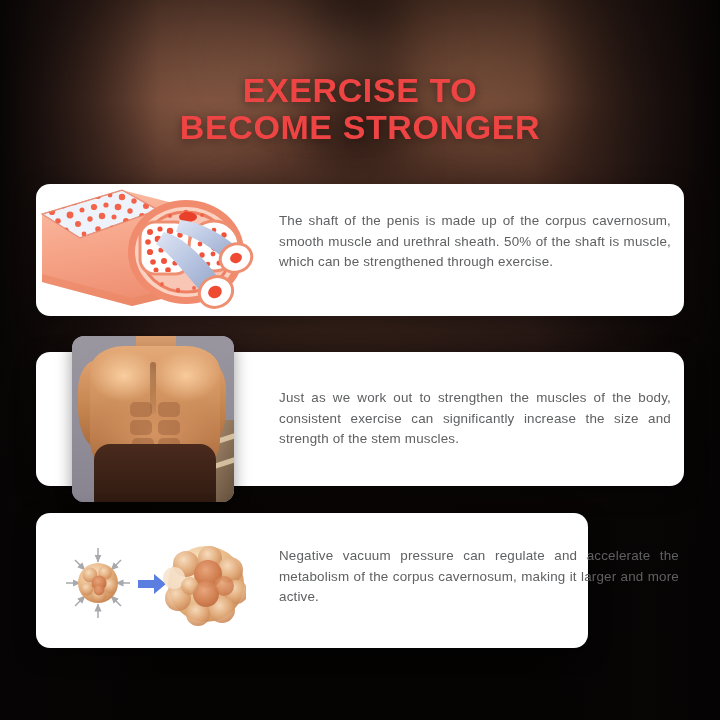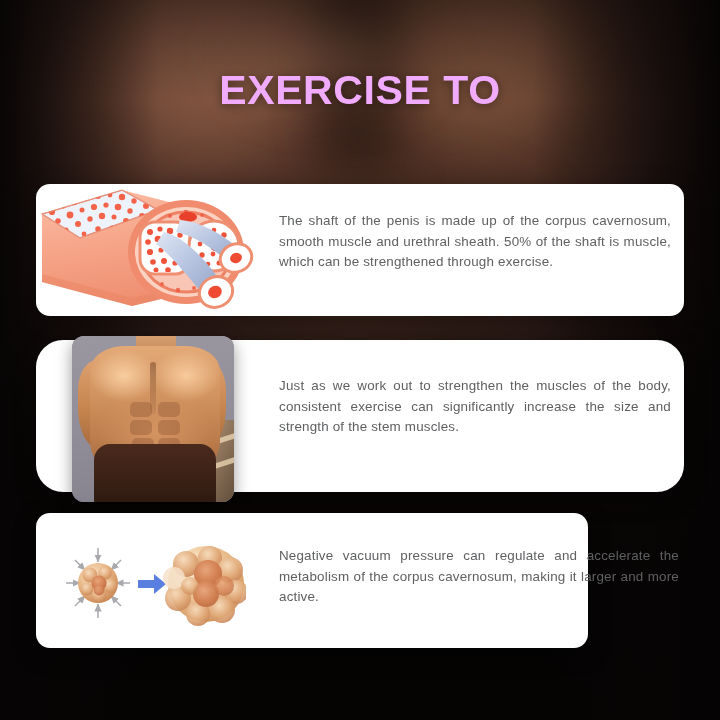--- a/index.html
+++ b/index.html
@@ -75,40 +75,40 @@
                               rgba(0,0,0,0) 74%, rgba(8,5,5,0.66) 90%, rgba(5,3,3,0.97) 100%),
       linear-gradient(180deg, rgba(8,5,4,0.42) 0%, rgba(0,0,0,0) 14%,
                               rgba(0,0,0,0) 40%, rgba(6,4,3,0.72) 66%, rgba(4,3,3,0.97) 84%, #050403 100%);
   }
 
   
   .title {
     position: absolute;
     left: 0; top: 72px; width: 720px;
     text-align: center;
-    color: #f0abfc;
+    color: #ef4444;
     font-family: "Liberation Sans", sans-serif;
     font-weight: 700;
-    font-size: 41px;
+    font-size: 34px;
     line-height: 37px;
     letter-spacing: 0.6px;
     text-shadow: 0 2px 10px rgba(0,0,0,0.42);
   }
   .title-line { display: block; white-space: nowrap; }
 
   
   .card {
     position: absolute;
     background: #ffffff;
     border-radius: 14px;
     box-shadow: 0 6px 22px rgba(0,0,0,0.45);
     padding-left: 32px;
   }
   #card-1 { left: 36px; top: 184px; width: 648px; height: 132px; }
-  #card-2 { left: 36px; top: 340px; width: 648px; height: 152px; border-radius: 27px; }
+  #card-2 { left: 36px; top: 352px; width: 648px; height: 134px; }
   #card-3 { left: 36px; top: 513px; width: 552px; height: 135px; }
 
   .card-text {
     position: absolute;
     color: #5f6062;
     font-family: "Liberation Sans", sans-serif;
     font-size: 13.4px;
     line-height: 20.5px;
     letter-spacing: 0.18px;
     text-align: justify;
@@ -206,20 +206,21 @@
     <div class="bg-pec-l"></div>
     <div class="bg-pec-r"></div>
     <div class="bg-sternum"></div>
     <div class="bg-abs"></div>
     <div class="bg-highlight"></div>
     <div class="bg-vignette"></div>
   </div>
 
   <h1 class="title no-sel">
     <span class="title-line">EXERCISE TO</span>
+    <span class="title-line">BECOME STRONGER</span>
   </h1>
 
   <div class="card" id="card-1">
     <p class="card-text" id="text-1">The shaft of the penis is made up of the corpus cavernosum, smooth muscle and urethral sheath. 50% of the shaft is muscle, which can be strengthened through exercise.</p>
   </div>
 
   <svg class="fig1" viewBox="0 0 226 140">
     <defs>
       <linearGradient id="shaftG" x1="0" y1="0" x2="0.25" y2="1">
         <stop offset="0%" stop-color="#fbbfa8"></stop>

